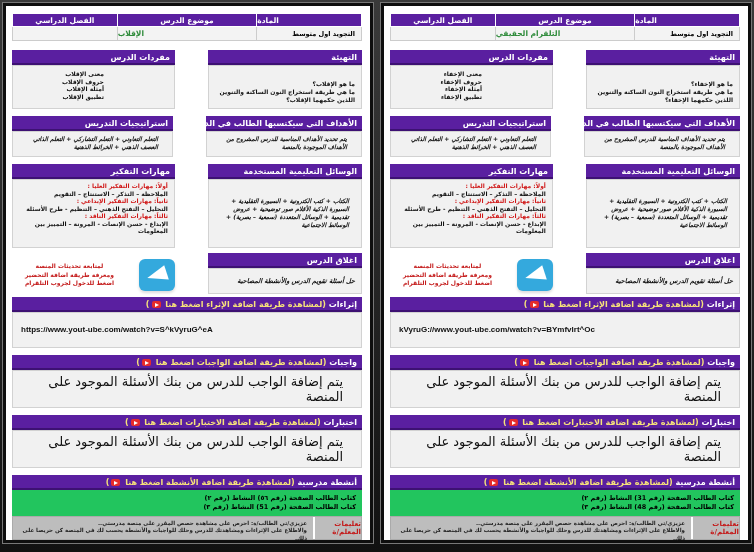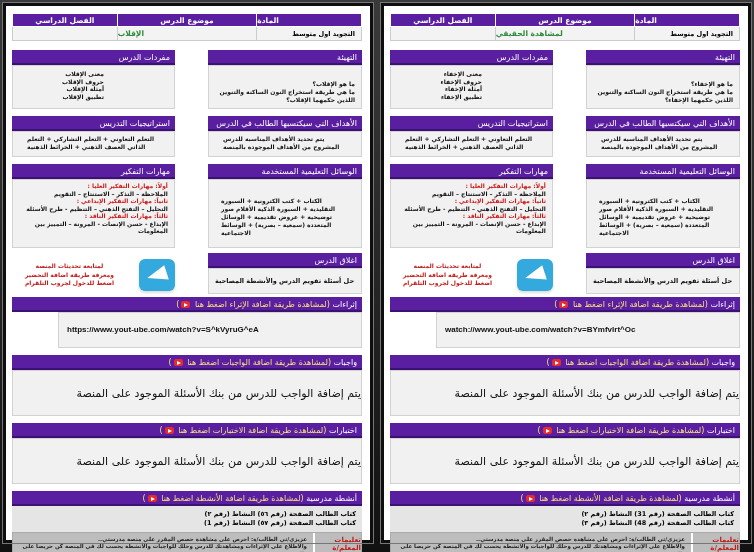--- a/index.html
+++ b/index.html
@@ -11,21 +11,21 @@
   }
   .page {
     position: absolute; top: 3px; width: 370px; height: 540px;
     background: #fff; border: 3px solid #0e0e0e;
     outline: 1px solid #777;
     direction: rtl; padding: 4px 8px 0 6px;
   }
   .page.left { left: 3px; }
   .page.right { left: 381px; }
   .hdr {
-    background: #5a1fa0; color: #fff; font-size: 8px; font-weight: normal;
+    background: #5a1fa0; color: #fff; font-size: 8px; font-weight: bold;
     height: 15px; line-height: 15px; padding: 0 5px; white-space: nowrap; overflow: hidden;
     border-bottom: 2px solid #3d1173;
   }
   .hdr .yt { color: #f7e37a; }
   .play {
     display: inline-block; width: 9px; height: 7px; background: #e52b2b;
     border-radius: 2px; vertical-align: middle; position: relative; margin: 0 2px;
   }
   .play::after {
     content: ""; position: absolute; left: 3px; top: 1.5px;
@@ -40,37 +40,37 @@
     font-weight: bold;
   }
   table.top th:first-child { text-align: left; padding-right: 6px; }
   table.top td { background: #f3f3f3; font-size: 6.5px; height: 14px; border: 1px solid #ccc; text-align: left; font-weight: bold; }
   table.top td:first-child { text-align: right; padding-right: 6px; }
   table.top td.topic { color: #2e8b3a; font-size: 7.5px; }
   .row { display: flex; gap: 13px; margin-top: 9px; }
   .col-r { width: 176px; padding-left: 20px; }
   .col-l { width: 165px; }
   .box-body { padding: 4px 6px; line-height: 1.35; font-weight: bold; }
-  .center { text-align: left; }
+  .center { text-align: right; font-style: italic; }
   .red { color: #d01818; }
   .promo { display: flex; align-items: center; gap: 12px; width: 165px; padding-top: 6px; }
   .tg {
     width: 36px; height: 32px; border-radius: 6px; background: #34a9dd; position: relative; flex: none;
     box-shadow: 0 2px 3px #ddd;
   }
   .tg::before {
     content: ""; position: absolute; left: 8px; top: 9px;
     border-right: 20px solid #fff; border-top: 7px solid transparent; border-bottom: 8px solid transparent;
     transform: rotate(-18deg);
   }
   .promo-text { color: #c41a1a; font-size: 6px; font-weight: bold; text-align: center; line-height: 1.45; flex: 1; }
   .wide { margin-top: 4px; }
-  .url { font-family: "Liberation Sans", sans-serif; font-size: 8px; font-weight: bold; text-align: left; direction: ltr; padding: 12px 8px; height: 36px; margin-left: 46px; }
-  .hw { height: 46px; display: flex; align-items: center; font-size: 11px; padding-right: 0; }
-  .acts { background: #e5e5e5; border: none; font-size: 6.5px; padding: 4px 6px; line-height: 1.35; font-weight: bold; }
+  .url { font-family: "Liberation Sans", sans-serif; font-size: 8px; font-weight: bold; text-align: left; direction: ltr; padding: 12px 8px; height: 36px; }
+  .hw { height: 38px; display: flex; align-items: center; font-size: 13px; padding-right: 18px; }
+  .acts { background: #22c55e; border: none; font-size: 6.5px; padding: 4px 6px; line-height: 1.35; font-weight: bold; }
   .notes { display: flex; background: #bdbdbd; border: 1px solid #aaa; height: 24px; }
   .notes .lbl { width: 48px; color: #c41a1a; font-size: 7px; font-weight: bold; display: flex; align-items: center; justify-content: center; border-left: 2px solid #fff; }
   .notes .txt { flex: 1; font-size: 5.5px; padding: 3px 6px; line-height: 1.4; font-weight: bold; color: #222; }
 </style>
 </head>
 <body>
 
 <div class="frame"></div>
 
 <div class="page left">
@@ -176,42 +176,42 @@
     <div class="body-box hw">يتم إضافة الواجب للدرس من بنك الأسئلة الموجود على المنصة</div>
   </div>
 
   <div class="wide" style="margin-top:7px">
     <div class="hdr">
       <span>أنشطة مدرسية</span>
       <span class="yt"><span>(لمشاهدة طريقة اضافة الأنشطة اضغط هنا</span> <span class="play"></span>)</span>
     </div>
     <div class="acts">
       <div>كتاب الطالب الصفحة (رقم ٥٦) النشاط (رقم ٢)</div>
-      <div>كتاب الطالب الصفحة (رقم ٥٧) النشاط (رقم 1)</div>
+      <div>كتاب الطالب الصفحة (رقم 51) النشاط (رقم ٣)</div>
     </div>
     <div class="notes">
       <div class="lbl">تعليمات المعلم/ة</div>
       <div class="txt">
         <div>عزيزي/تي الطالب/ة: احرص على مشاهدة حصص المقرر على منصة مدرستي..</div>
         <div>والاطلاع على الإثراءات ومشاهدتك للدرس وحلك للواجبات والأنشطة يحسب لك في المنصة كن حريصا على ذلك.</div>
       </div>
     </div>
   </div>
 </div>
 <div class="page right">
   <table class="top">
     <tbody>
         <tr>
       <th style="width:30%">المادة</th>
       <th style="width:40%">موضوع الدرس</th>
       <th style="width:30%">الفصل الدراسي</th>
     </tr>
     <tr>
       <td>التجويد اول متوسط</td>
-      <td class="topic">لمشاهدة الحقيقي</td>
+      <td class="topic">التلقرام الحقيقي</td>
       <td></td>
     </tr>
   </tbody>
     </table>
 
   <div class="row">
     <div class="col-r">
       <div class="hdr">التهيئة</div>
       <div class="body-box box-body" style="height:44px;padding-top:14px">
         <div>ما هو الإخفاء؟</div>
@@ -271,21 +271,21 @@
         <div>اضغط للدخول لجروب التلقرام</div>
       </div>
     </div>
   </div>
 
   <div class="wide" style="margin-top:3px">
     <div class="hdr">
       <span>إثراءات</span>
       <span class="yt"><span>(لمشاهدة طريقة اضافة الإثراء اضغط هنا</span> <span class="play"></span>)</span>
     </div>
-    <div class="body-box url">watch://www.yout-ube.com/watch?v=BYmfvlrt^Oc</div>
+    <div class="body-box url">kVyruG://www.yout-ube.com/watch?v=BYmfvlrt^Oc</div>
   </div>
 
   <div class="wide" style="margin-top:7px">
     <div class="hdr">
       <span>واجبات</span>
       <span class="yt"><span>(لمشاهدة طريقة اضافة الواجبات اضغط هنا</span> <span class="play"></span>)</span>
     </div>
     <div class="body-box hw">يتم إضافة الواجب للدرس من بنك الأسئلة الموجود على المنصة</div>
   </div>
 

